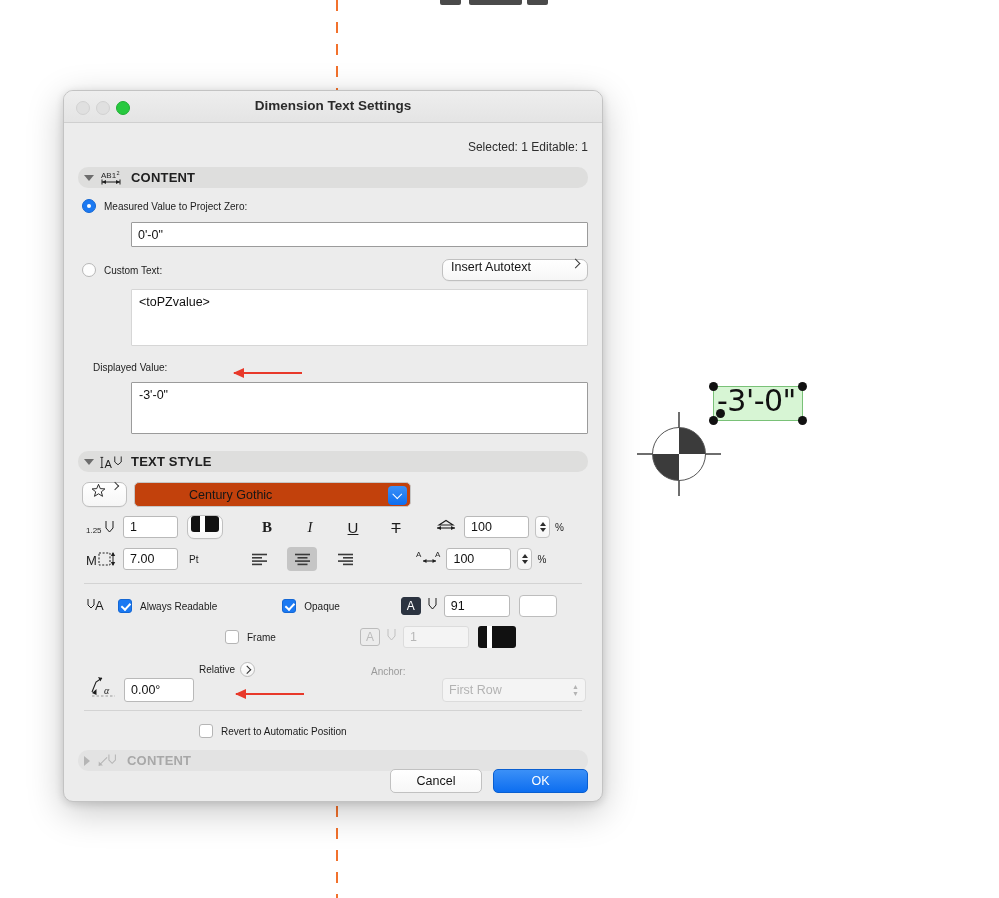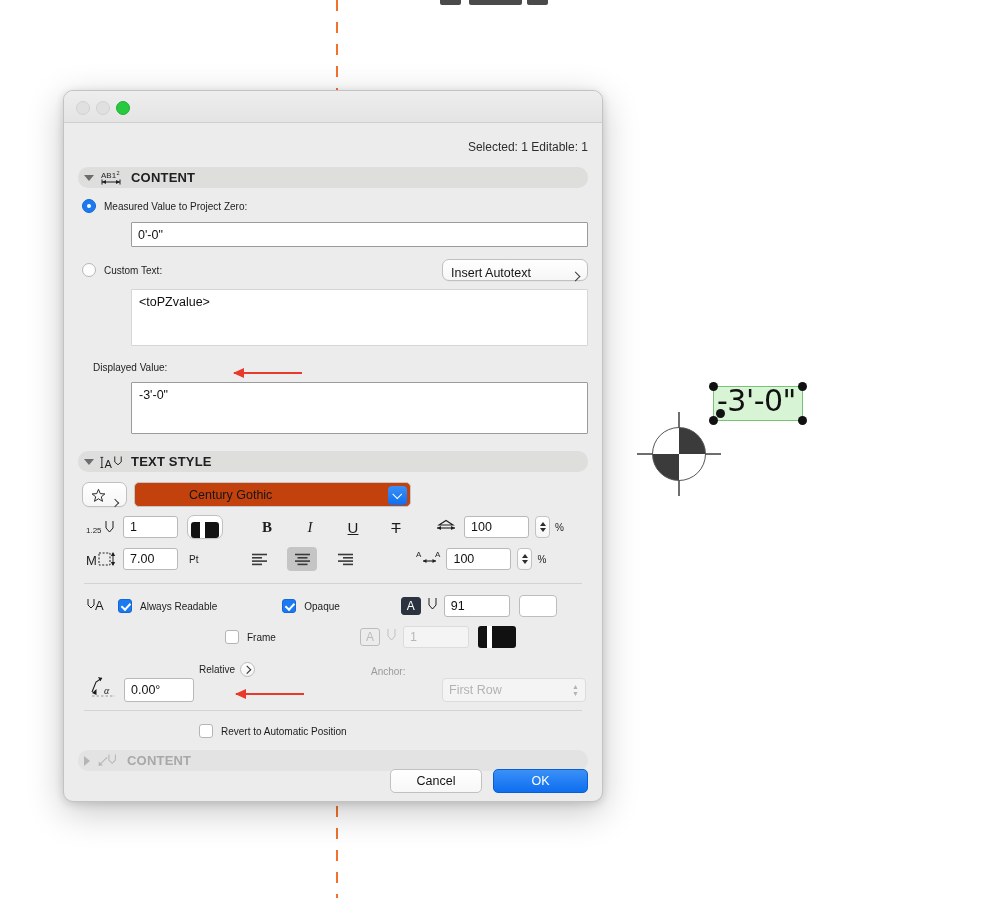--- a/index.html
+++ b/index.html
@@ -274,21 +274,21 @@
   .fieldbox.disabled { color: #b7b7b7; background: #f4f4f4; border-color: #dcdcdc; }
 
   .pushbtn {
     background: linear-gradient(#ffffff,#f6f6f6);
     border: 1px solid #c0c0c0;
     border-radius: 7px;
     box-shadow: 0 0.5px 0.5px rgba(0,0,0,0.06);
     font-size: 12.5px;
     color: #141414;
     display: flex;
-    align-items: flex-end;
+    align-items: flex-start;
     justify-content: center;
     box-sizing: border-box;
   }
 
   .chevron {
     display: inline-block;
     width: 6px; height: 6px;
     border-right: 1.6px solid #3a3a3a;
     border-bottom: 1.6px solid #3a3a3a;
     transform: rotate(-45deg);
@@ -452,20 +452,21 @@
     <span class="handle h-bl2"></span>
   </div>
 </div>
 
 <div id="dialog">
 
   <div class="titlebar">
     <span class="traffic t1"></span>
     <span class="traffic t2"></span>
     <span class="traffic t3"></span>
+    <div class="win-title">Dimension Text Settings</div>
   </div>
 
   <div class="dialog-body">
 
     <div class="selected-line">Selected: 1 Editable: 1</div>
 
     <div class="section-head">
       <span class="tri"></span>
       <span class="sec-icon">
         <svg width="24" height="16" viewBox="0 0 24 16">

